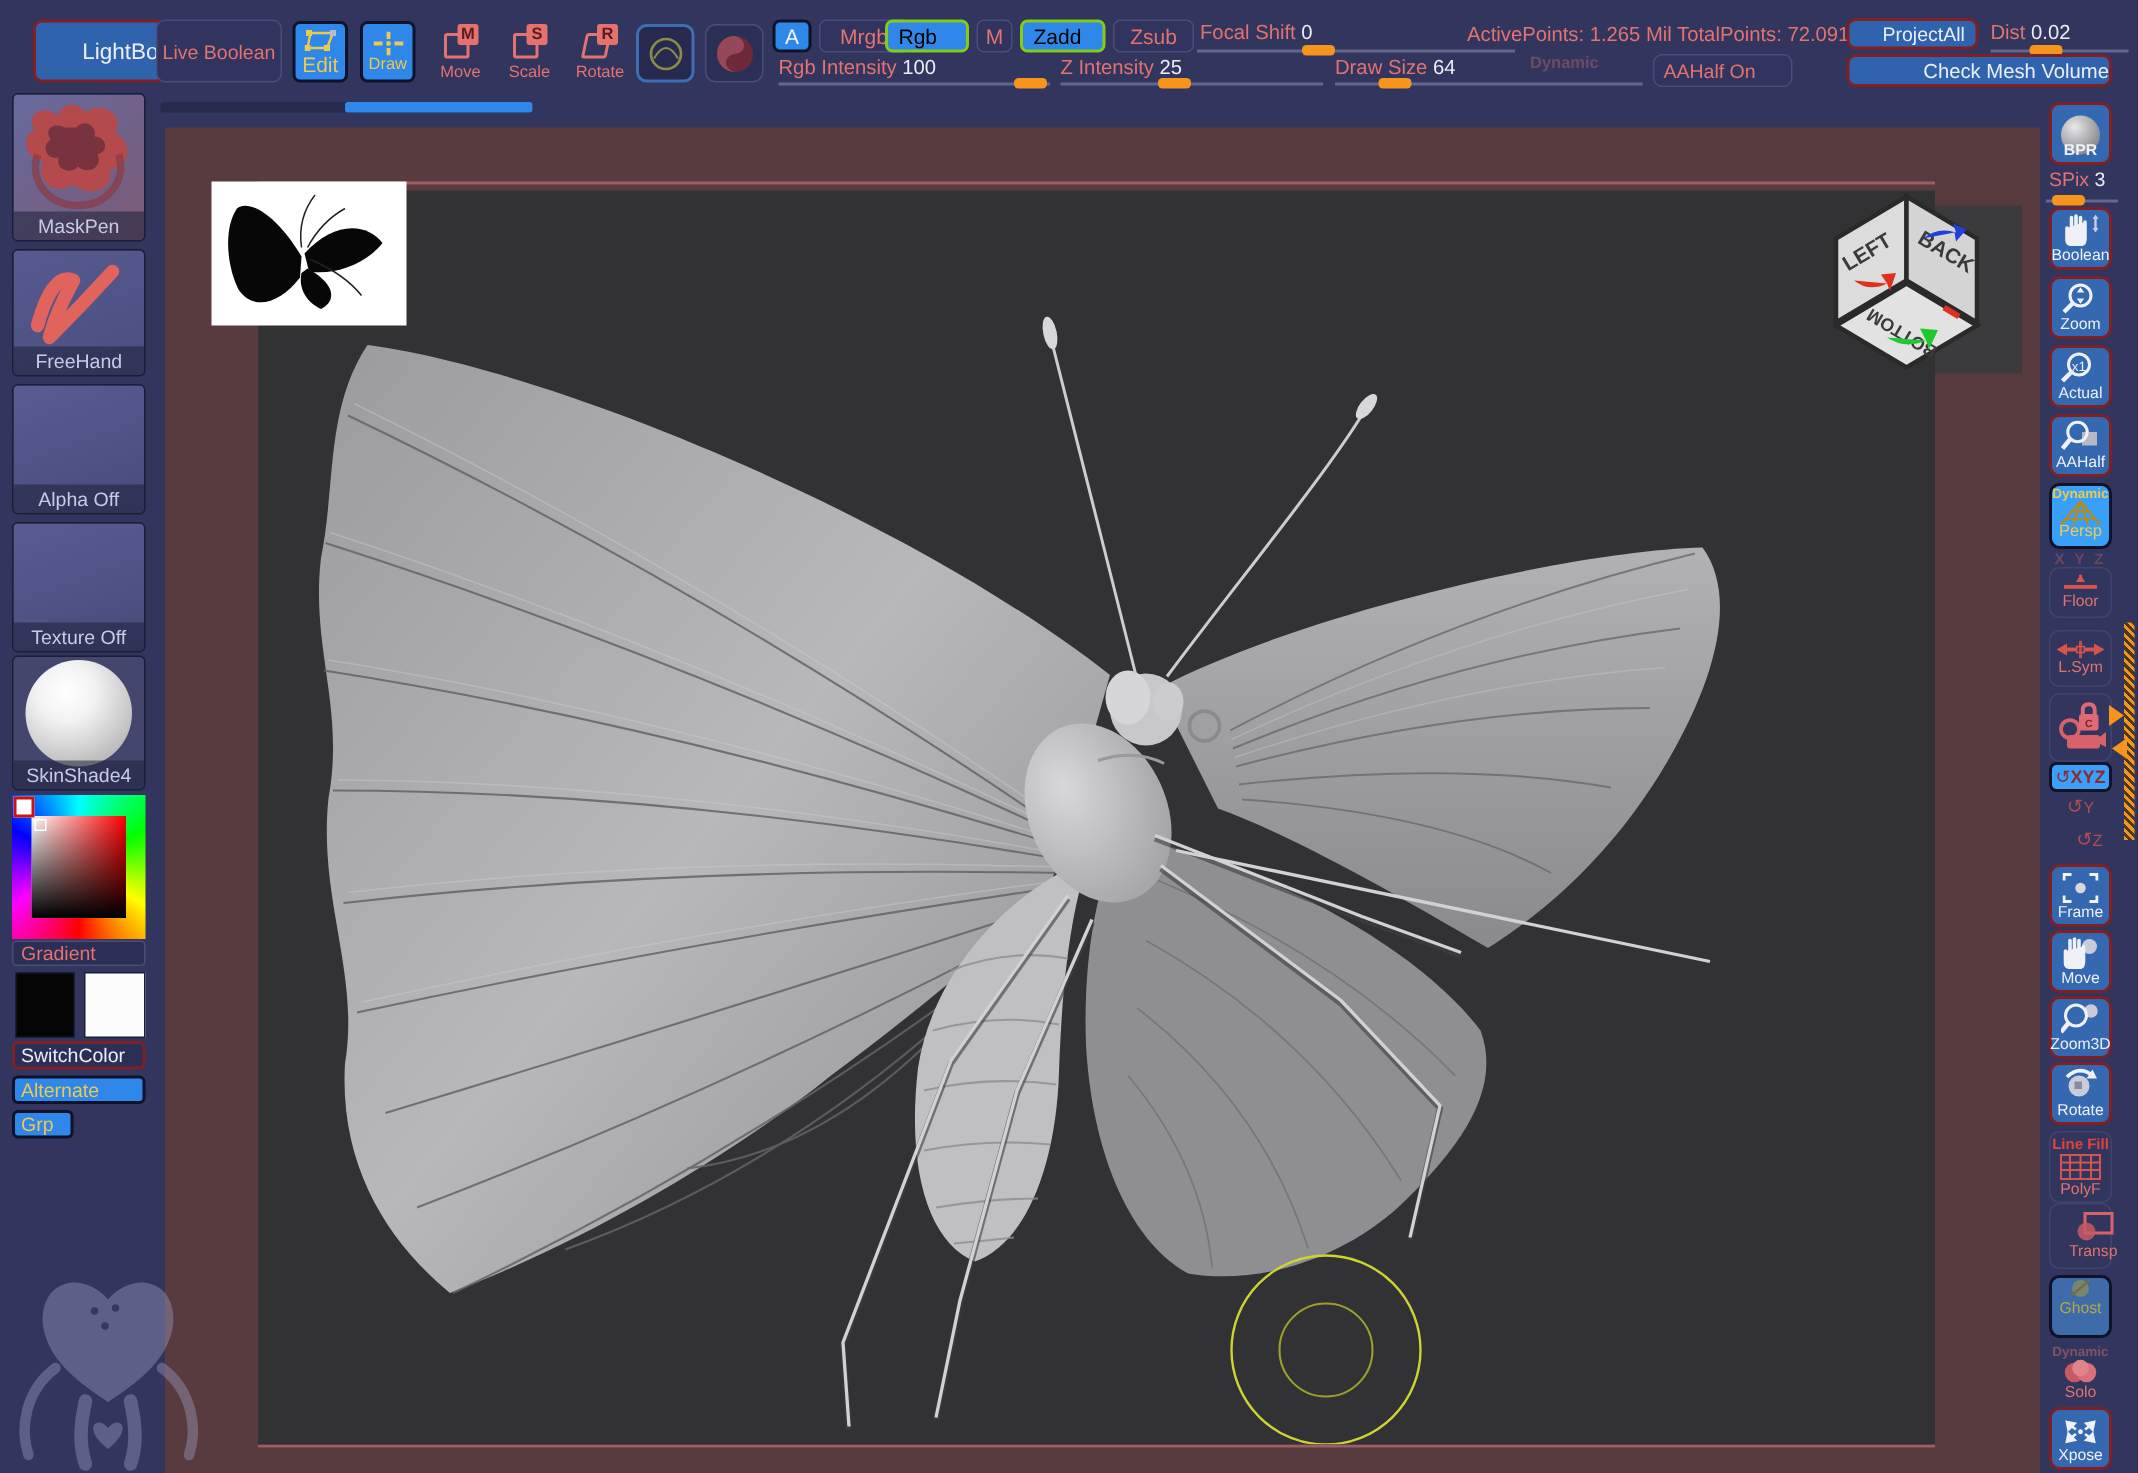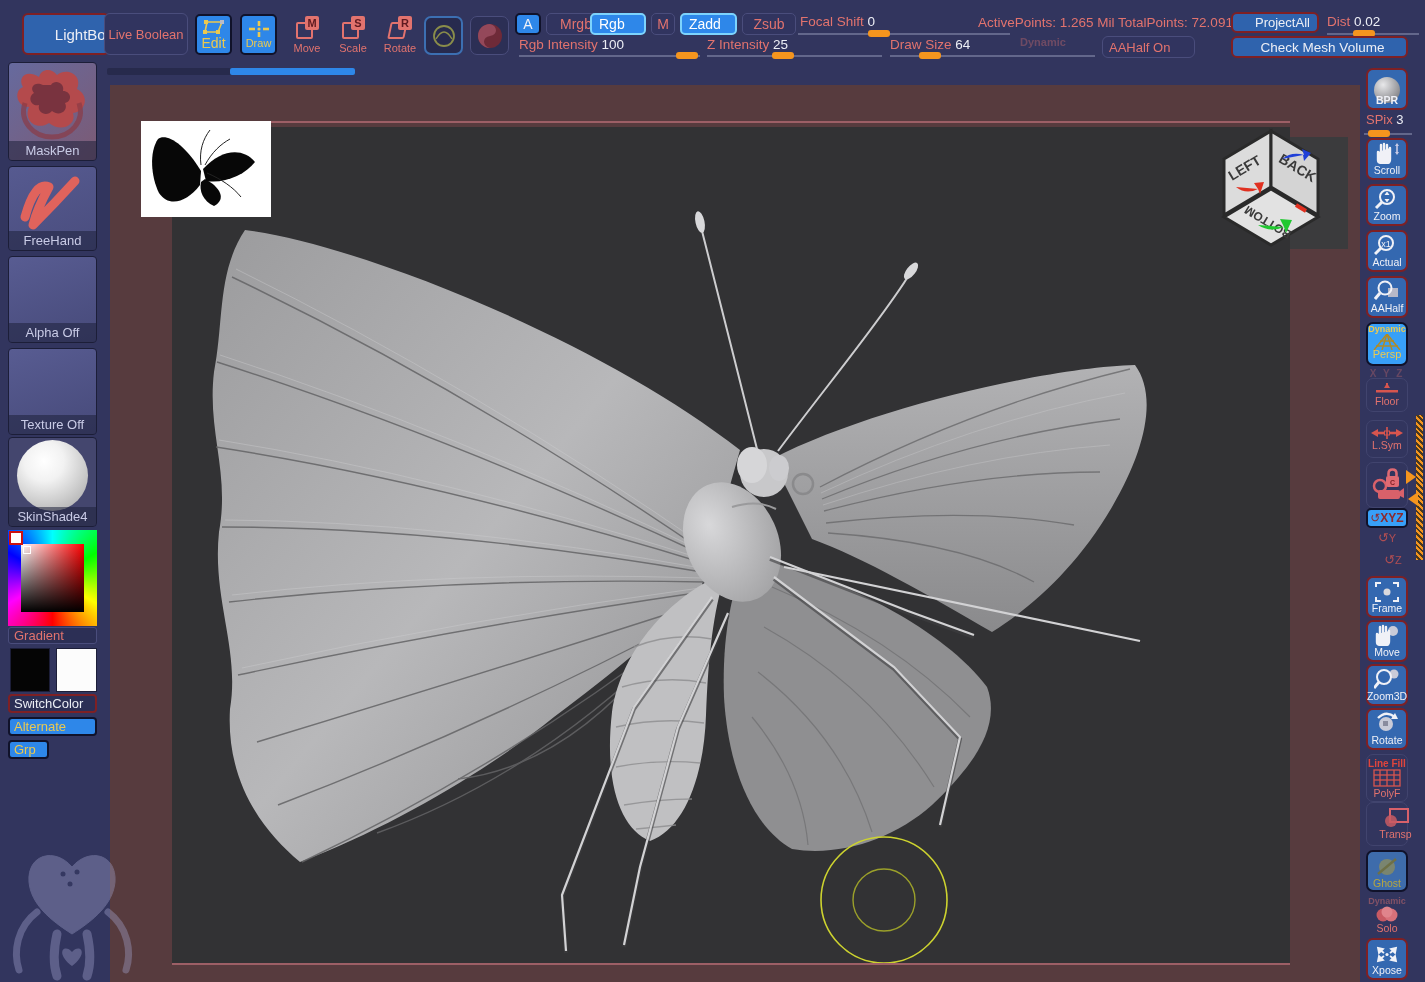--- a/index.html
+++ b/index.html
@@ -6,21 +6,21 @@
   #app{position:relative;width:1425px;height:982px;background:#32355e;font-family:"Liberation Sans",sans-serif;overflow:hidden;}
   .abs{position:absolute;}
   .btn-blue{background:#2f63ad;border:2px solid #7e2024;border-radius:6px;color:#eceef5;
     display:flex;align-items:center;justify-content:center;box-sizing:border-box;}
   .btn-dark{background:#31345f;border:1px solid #4a4d7c;border-radius:6px;color:#e2736e;
     display:flex;align-items:center;justify-content:center;box-sizing:border-box;}
   .btn-bright{background:#2e87e9;border:2px solid #10122a;border-radius:5px;box-sizing:border-box;
     display:flex;flex-direction:column;align-items:center;justify-content:center;color:#ecc94f;}
   .mode{height:22px;border-radius:5px;display:flex;align-items:center;justify-content:center;
     font-size:14px;box-sizing:border-box;}
-  .mode.on{background:#2e87e9;border:2px solid #7dd3fc;color:#ffffff;}
+  .mode.on{background:#2e87e9;border:2px solid #84cc16;color:#000000;}
   .mode.onw{background:#2e87e9;border:2px solid #10122a;color:#f2f3f8;}
   .mode.off{background:#31345f;border:1px solid #4a4d7c;color:#e2736e;}
   .sal{color:#e2736e;} .wht{color:#eceef5;}
   .lbl13{font-size:13.5px;} .lbl11{font-size:11px;}
   .track{position:absolute;height:2px;background:#8d90b0;opacity:.55;}
   .handle{position:absolute;width:22px;height:7px;background:#f5951e;border-radius:3px;}
   .ltile{position:absolute;left:8px;width:89px;border:1px solid #1c1e38;border-radius:4px;
     box-sizing:border-box;overflow:hidden;}
   .ltile .cap{position:absolute;left:0;right:0;bottom:0;height:19px;background:rgba(30,32,58,.55);
     color:#c9cbe6;font-size:13px;text-align:center;line-height:19px;}
@@ -315,21 +315,21 @@
       <span class="sal">Dist</span>
       <span class="wht">0.02</span>
     </div>
     <div class="track" style="left:1327px;top:33px;width:92px;"></div>
     <div class="handle" style="left:1353px;top:30px;"></div>
 
     <div class="abs btn-dark" style="left:1102px;top:36px;width:93px;height:22px;font-size:13px;justify-content:flex-start;padding-left:6px;">
       <span>AAHalf On</span>
     </div>
 
-    <div class="abs btn-blue" style="left:1231px;top:36px;width:177px;height:22px;font-size:13.5px;justify-content:center;padding-left:6px;">
+    <div class="abs btn-blue" style="left:1231px;top:36px;width:177px;height:22px;font-size:13.5px;justify-content:flex-end;padding-left:6px;">
       <span>Check Mesh Volume</span>
     </div>
 
     <div class="abs" style="left:107px;top:68px;width:248px;height:7px;background:#272a4c;border-radius:2px;">
       <div class="abs" style="left:123px;top:0;width:125px;height:7px;background:#2e87e9;border-radius:2px;"></div>
     </div>
   </div>
 
   <div>
 
@@ -420,21 +420,21 @@
 
     <div class="rbtn" style="top:138px;height:42px;">
       <svg width="26" height="22" viewBox="0 0 26 22">
         <path d="M4 10 L4 18 Q 4 21 8 21 L 13 21 Q 16 21 16 17 L 16 6 M 7 10 L 7 3 M 10 10 L 10 2 M 13 10 L 13 3" fill="#f0f1f7" stroke="#f0f1f7" stroke-width="2.4" stroke-linecap="round"></path>
         <g fill="#c9cbe6">
             <polygon points="21,4 23,1 25,4"></polygon>
             <polygon points="21,10 23,13 25,10"></polygon>
             <rect x="22.2" y="4" width="1.6" height="6"></rect>
           </g>
       </svg>
-      <span>Scroll</span>
+      <span>Boolean</span>
     </div>
 
     <div class="rbtn" style="top:184px;height:42px;">
       <svg width="26" height="22" viewBox="0 0 26 22">
         <circle cx="13" cy="9" r="7" fill="none" stroke="#f0f1f7" stroke-width="2"></circle>
         <line x1="8" y1="14" x2="2" y2="20" stroke="#f0f1f7" stroke-width="3"></line>
         <g fill="#f0f1f7">
             <polygon points="13,3.5 10.5,7 15.5,7"></polygon>
             <polygon points="13,14.5 10.5,11 15.5,11"></polygon>
           </g>
@@ -579,21 +579,21 @@
     </div>
 
     <div class="rplain" style="top:802px;height:44px;padding-left:17px;">
       <svg width="28" height="20" viewBox="0 0 28 20">
         <rect x="8" y="1" width="18" height="13" fill="none" stroke="#d8616a" stroke-width="2"></rect>
         <circle cx="9" cy="13" r="6" fill="#c85a63" opacity=".85"></circle>
       </svg>
       <span>Transp</span>
     </div>
 
-    <div class="abs" style="left:1366px;top:850px;width:42px;height:42px;background:#3e6cab;border:2px solid #10122a;border-radius:7px;box-sizing:border-box;display:flex;flex-direction:column;align-items:center;justify-content:flex-end;padding-bottom:1px;color:#b8a73f;font-size:10.5px;">
+    <div class="abs" style="left:1366px;top:850px;width:42px;height:42px;background:#3e6cab;border:2px solid #10122a;border-radius:7px;box-sizing:border-box;display:flex;flex-direction:column;align-items:center;justify-content:flex-end;padding-bottom:12px;color:#b8a73f;font-size:10.5px;">
       <svg width="24" height="20" viewBox="0 0 24 20">
         <circle cx="12" cy="10" r="8" fill="#8a8c62" opacity=".8"></circle>
         <line x1="3" y1="17" x2="21" y2="2" stroke="#6e7046" stroke-width="2.4"></line>
       </svg>
       <span>Ghost</span>
     </div>
 
     <div class="rplain" style="top:894px;height:42px;border:none;">
       <span style="font-size:9px;font-weight:bold;opacity:.45;">Dynamic</span>
       <svg width="28" height="16" viewBox="0 0 28 16">

